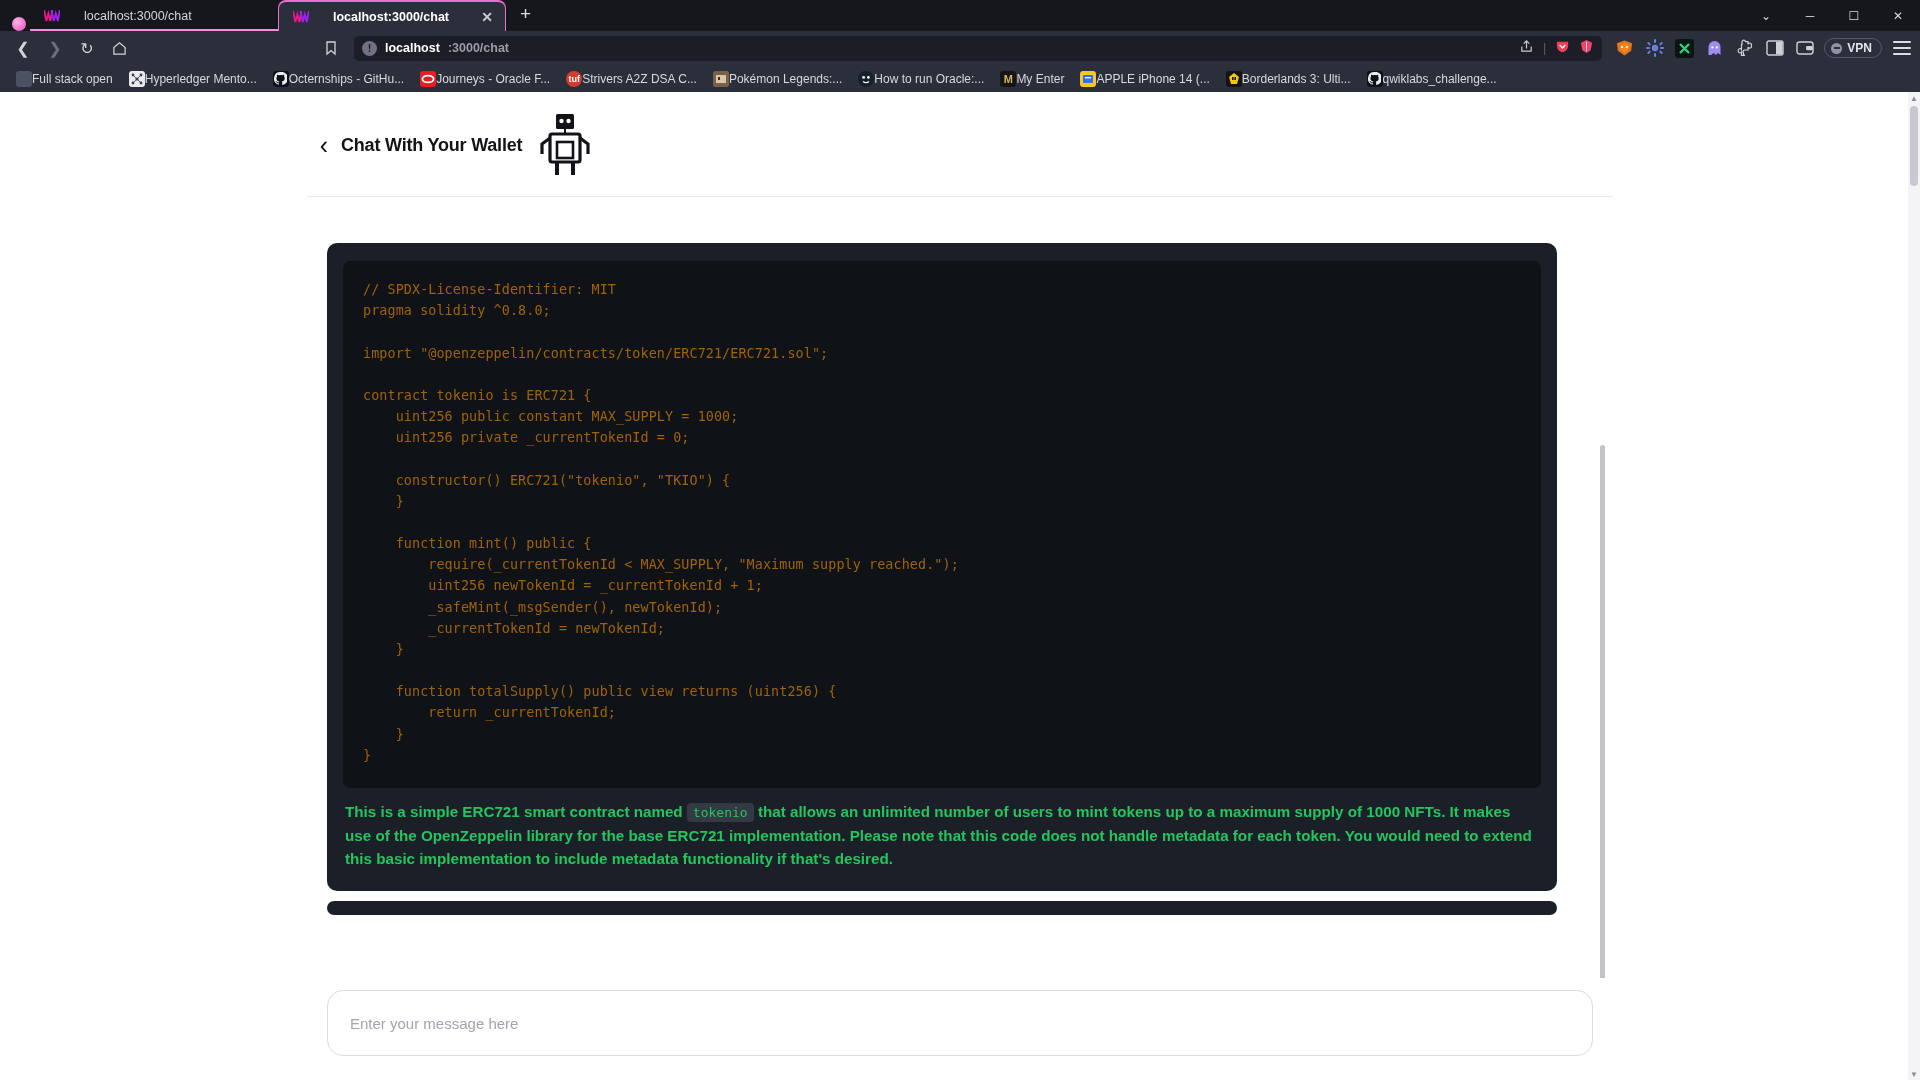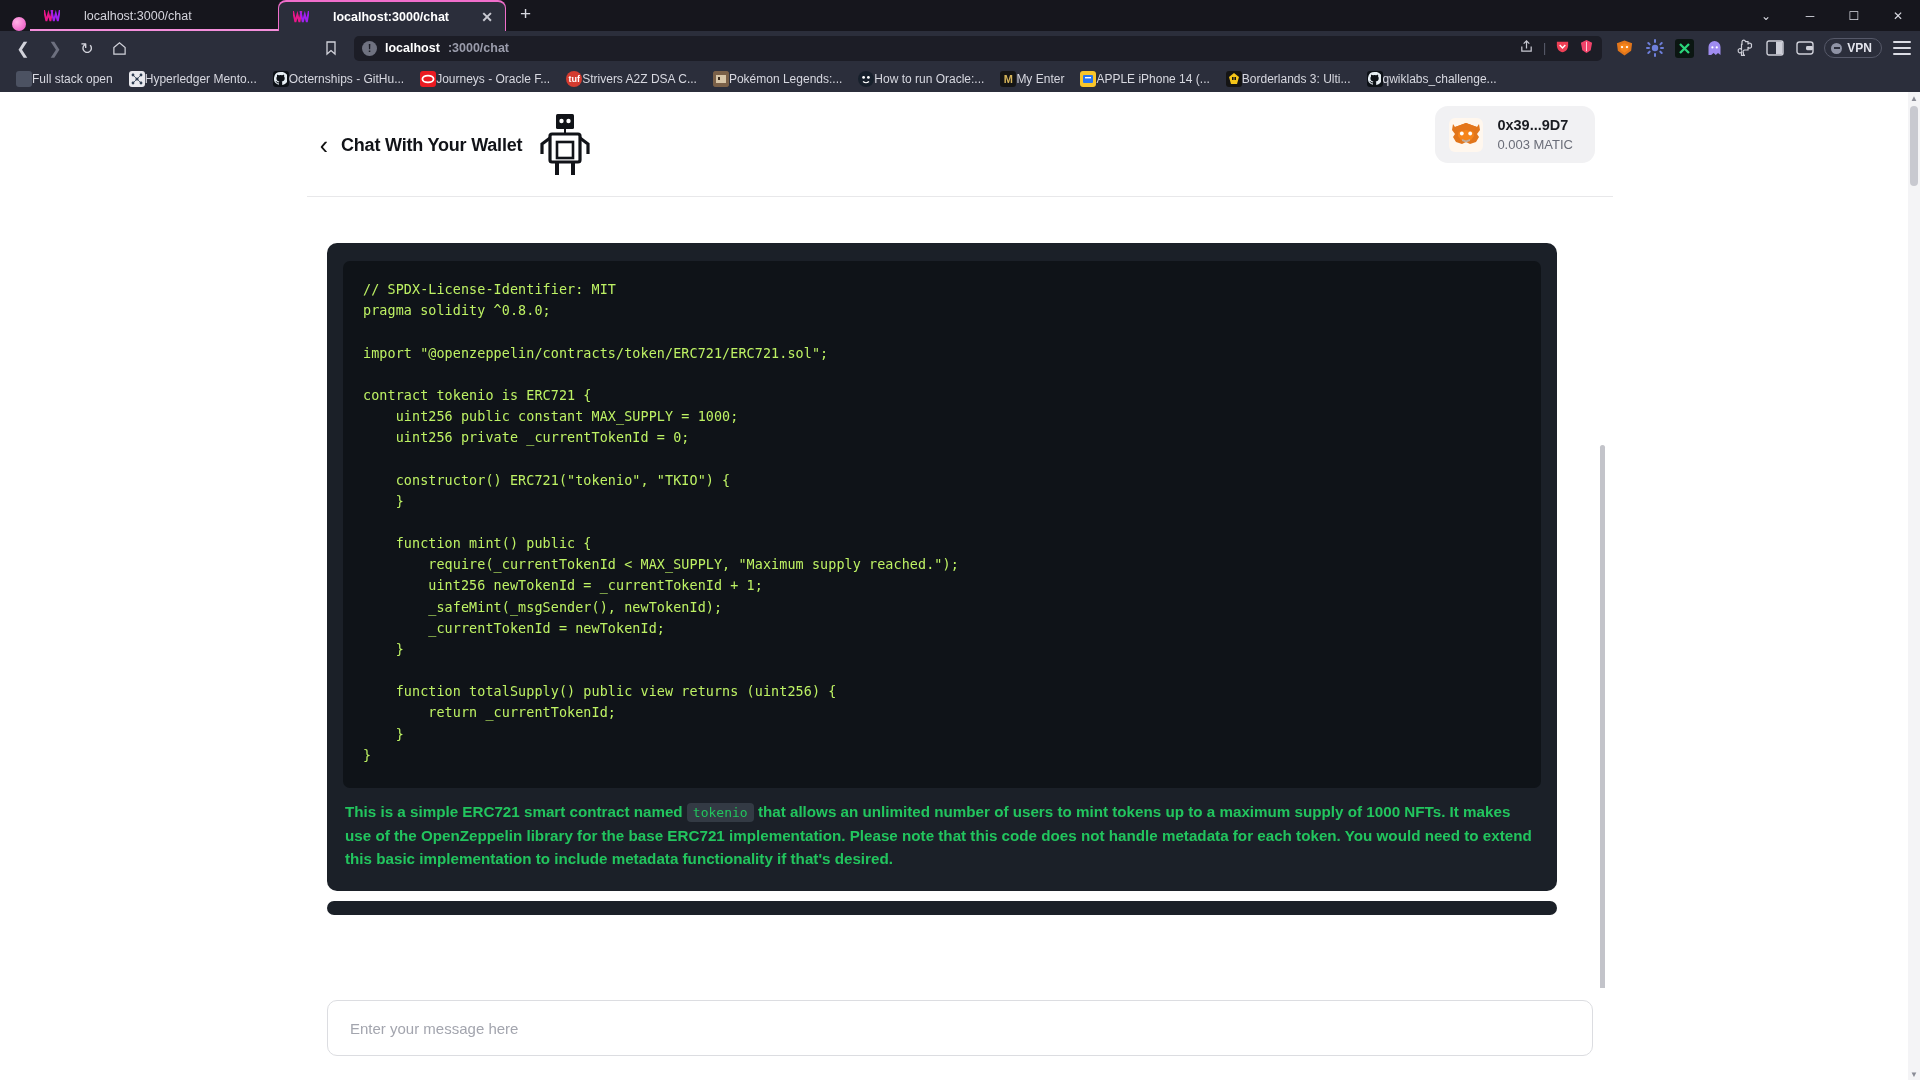--- a/index.html
+++ b/index.html
@@ -123,21 +123,21 @@
   .bubble-bot {
     width:1230px; background:#1b2028; border-radius:10px; padding:18px 16px 0 16px;
     position:relative;
   }
   .codeblock {
     background:#0f1318; border-radius:7px; padding: 18px 20px 22px 20px;
     overflow:hidden;
   }
   .codeblock pre {
     font-family:"DejaVu Sans Mono","Liberation Mono",monospace;
-    font-size:13.4px; line-height:1.58; color:#bef264; white-space:pre;
+    font-size:13.4px; line-height:1.58; color:#a16207; white-space:pre;
     letter-spacing:0.1px;
   }
   .bot-text {
     color:#22c55e; font-size:15.2px; font-weight:700; line-height:1.55;
     padding: 12px 2px 20px 2px;
   }
   .bot-text code {
     font-family:"DejaVu Sans Mono","Liberation Mono",monospace;
     background:#333a44; border-radius:4px; padding:2px 6px; font-size:13px; font-weight:400;
   }
@@ -146,21 +146,21 @@
   }
 
   .scroll-track {
     position:absolute; right:8px; top:248px; width:5px; height:740px;
     background:#eeeef0; border-radius:3px;
   }
   .scroll-thumb { position:absolute; top:0; left:0; width:5px; height:720px; background:#c3c4ca; border-radius:3px;}
 
   .composer-wrap { padding: 12px 20px 24px 20px; background:#ffffff; }
   .composer {
-    height:56px; border:1px solid #dcdde1; border-radius:10px;
+    height:66px; border:1px solid #dcdde1; border-radius:16px;
     display:flex; align-items:center; padding:0 22px; background:#fff;
   }
   .composer input {
     border:none; outline:none; width:100%; font-size:15px; color:#2b2d35;
     font-family:"Liberation Sans", sans-serif; background:transparent;
   }
   .composer input::placeholder { color:#a3a5ae; }
 
   .page-scrollbar-right {
     position:absolute; right:0; top:0; width:12px; bottom:0; background:#f4f4f6;
@@ -433,37 +433,20 @@
               <rect x="26" y="15" width="2" height="5" fill="#111318"></rect>
               <rect x="12" y="20" width="30" height="28" rx="2" fill="none" stroke="#111318" stroke-width="3.2"></rect>
               <rect x="19" y="28" width="16" height="16" fill="none" stroke="#111318" stroke-width="2.6"></rect>
               <path d="M12 24 L4 30 L4 40" stroke="#111318" stroke-width="3.2" fill="none"></path>
               <path d="M42 24 L50 30 L50 40" stroke="#111318" stroke-width="3.2" fill="none"></path>
               <rect x="17" y="48" width="4" height="13" fill="#111318"></rect>
               <rect x="33" y="48" width="4" height="13" fill="#111318"></rect>
             </svg>
           </div>
 
-          <div class="wallet-chip">
-            <div class="mm-fox">
-              <svg width="30" height="28" viewBox="0 0 30 28">
-                <path d="M15 2 L4 6 L2 3 L1 9 L4 13 L2 16 L5 21 L11 23 L15 21 L19 23 L25 21 L28 16 L26 13 L29 9 L28 3 L26 6 Z" fill="#e2761b"></path>
-                <path d="M15 6 L8 9 L7 15 L10 19 L15 21 L20 19 L23 15 L22 9 Z" fill="#f6851b"></path>
-                <path d="M15 2 L4 6 L7 11 L15 9 Z" fill="#e4761b"></path>
-                <path d="M15 2 L26 6 L23 11 L15 9 Z" fill="#e4761b"></path>
-                <circle cx="10.8" cy="12.5" r="1.9" fill="#ffffff"></circle>
-                <circle cx="19.2" cy="12.5" r="1.9" fill="#ffffff"></circle>
-                <path d="M11 18 L15 19.5 L19 18 L19 20 L15 21.5 L11 20 Z" fill="#c0ad9e"></path>
-              </svg>
-            </div>
-            <div>
-              <div class="wallet-addr">0x39...9D7</div>
-              <div class="wallet-bal">0.003 MATIC</div>
-            </div>
-          </div>
         </div>
 
         <div class="chat-scroll">
           <div class="msgs">
 
 
             <div class="bot-row">
               <div class="bubble-bot">
                 <div class="codeblock">
                   <pre>// SPDX-License-Identifier: MIT

